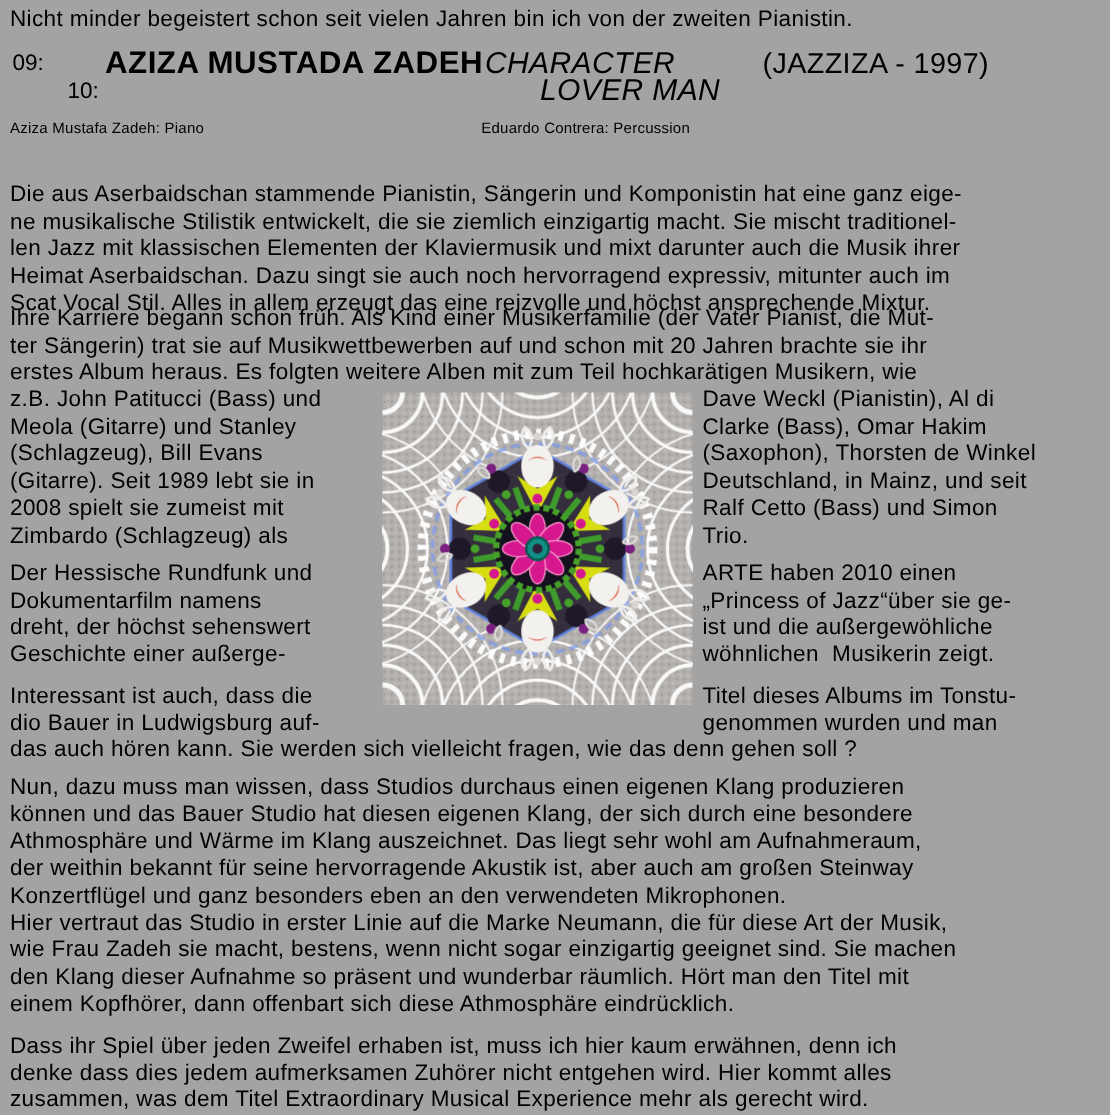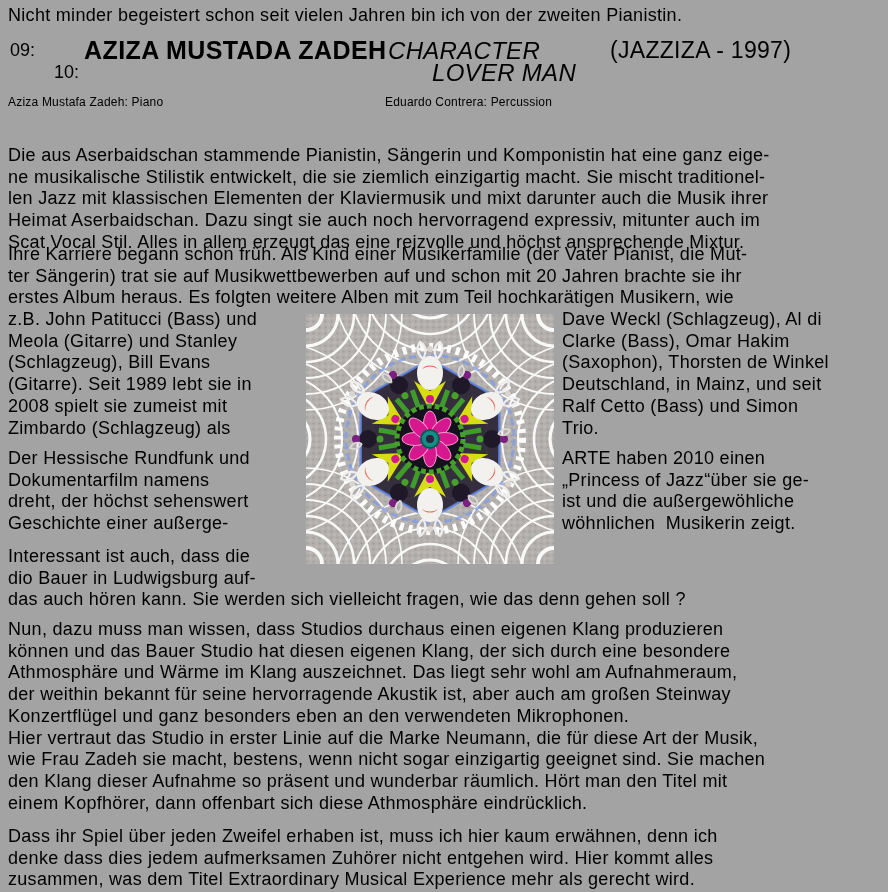--- a/index.html
+++ b/index.html
@@ -72,30 +72,32 @@
 (Gitarre). Seit 1989 lebt sie in
 2008 spielt sie zumeist mit
 Zimbardo (Schlagzeug) als</div>
   <div class="abs pre leftcol colb2">Der Hessische Rundfunk und
 Dokumentarfilm namens
 dreht, der höchst sehenswert
 Geschichte einer außerge-</div>
   <div class="abs pre leftcol colb3">Interessant ist auch, dass die
 dio Bauer in Ludwigsburg auf-</div>
 
-  <div class="abs pre rightcol colb1">Dave Weckl (Schlagzeug), Al di
+  <div class="abs pre rightcol colb1">Dave Weckl (Pianistin), Al di
 Clarke (Bass), Omar Hakim
 (Saxophon), Thorsten de Winkel
 Deutschland, in Mainz, und seit
 Ralf Cetto (Bass) und Simon
 Trio.</div>
   <div class="abs pre rightcol colb2">ARTE haben 2010 einen
 „Princess of Jazz“über sie ge-
 ist und die außergewöhliche
 wöhnlichen  Musikerin zeigt.</div>
+  <div class="abs pre rightcol colb3">Titel dieses Albums im Tonstu-
+genommen wurden und man</div>
 
   <div class="abs artwork">
     <svg width="248" height="250" viewBox="0 0 248 250">
       <defs>
         <pattern id="dots" width="6" height="6" patternUnits="userSpaceOnUse">
           <circle cx="1.5" cy="1.5" r="1.1" fill="#8d8a88"></circle>
           <circle cx="4.5" cy="4.5" r="1.1" fill="#cdcac7"></circle>
         </pattern>
         <g id="fan" fill="none" stroke="#ffffff">
           <circle r="16" stroke-width="4"></circle>

